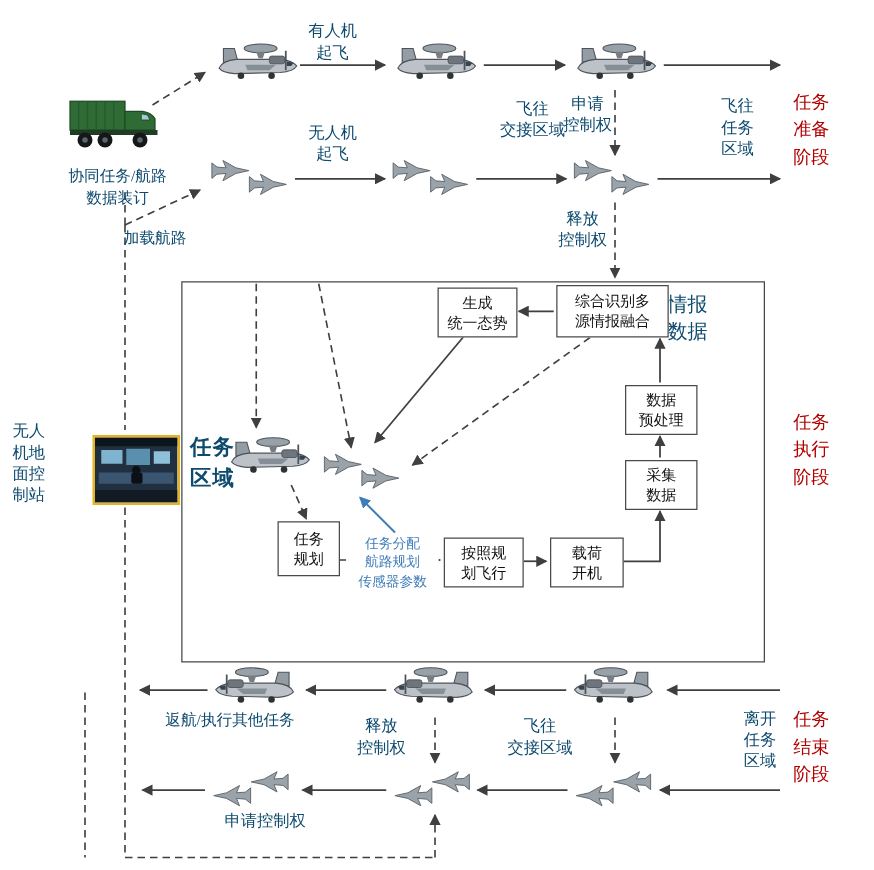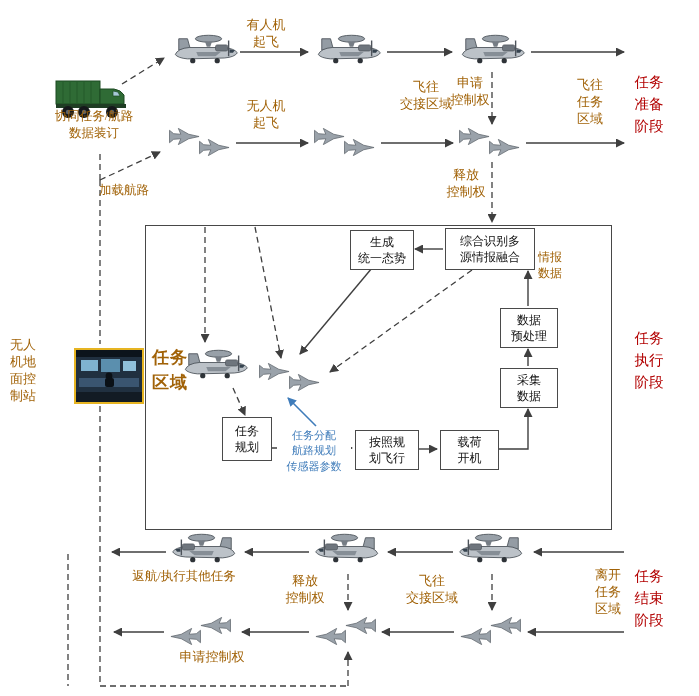--- a/index.html
+++ b/index.html
@@ -14,21 +14,21 @@
   }
   .lines{position:absolute;left:0;top:0;z-index:2;}
   .sl{stroke:var(--line-col);stroke-width:1.4;fill:none;}
   .dl{stroke:var(--line-col);stroke-width:1.3;fill:none;stroke-dasharray:6 4;}
   .bl{stroke:var(--note-blue);stroke-width:1.6;fill:none;}
   .mk{fill:var(--line-col);}
   .mkb{fill:var(--note-blue);}
   .area{position:absolute;left:145px;top:225px;width:465px;height:303px;
     border:1.5px solid #474747;z-index:1;background:transparent;}
   .lbl{position:absolute;z-index:3;font-size:13px;line-height:1.32;text-align:center;
-    white-space:pre-line;color:#a16207;}
+    white-space:pre-line;color:#0c4a6e;}
   .sm{font-size:12.5px;}
   .red{color:var(--phase-red);font-size:14.5px;line-height:1.5;}
   .big{font-size:17px;font-weight:bold;line-height:1.45;letter-spacing:1px;}
   .blue{color:var(--note-blue);font-size:11px;line-height:1.4;background:#fff;}
   .bx{position:absolute;z-index:3;border:1px solid #4a4a4a;background:#fff;
     display:flex;align-items:center;justify-content:center;text-align:center;
     white-space:pre-line;font-size:12px;line-height:1.35;}
   .icon{position:absolute;z-index:3;}
   .icon svg{display:block;}
   .flip svg{transform:scaleX(-1);}
@@ -237,21 +237,21 @@
   <div class="icon photo" style="left:74px;top:348px">
     <svg width="66" height="52">
         <use href="#sym-gcs"></use>
       </svg>
   </div>
 
   <div class="lbl" style="left:242px;top:16px;width:48px">有人机
 起飞</div>
   <div class="lbl" style="left:242px;top:97px;width:48px">无人机
 起飞</div>
-  <div class="lbl sm" style="left:36px;top:108px;width:116px">协同任务/航路
+  <div class="lbl sm" style="left:36px;top:133px;width:116px">协同任务/航路
 数据装订</div>
   <div class="lbl sm" style="left:96px;top:182px;width:56px">加载航路</div>
   <div class="lbl" style="left:396px;top:78px;width:60px">飞往
 交接区域</div>
   <div class="lbl" style="left:446px;top:74px;width:48px">申请
 控制权</div>
   <div class="lbl" style="left:568px;top:76px;width:44px">飞往
 任务
 区域</div>
   <div class="lbl" style="left:442px;top:166px;width:48px">释放
@@ -262,21 +262,21 @@
 阶段</div>
   <div class="lbl red" style="left:633px;top:328px;width:32px">任务
 执行
 阶段</div>
   <div class="lbl red" style="left:633px;top:566px;width:32px">任务
 结束
 阶段</div>
 
   <div class="lbl big" style="left:149px;top:346px;width:42px">任务
 区域</div>
-  <div class="lbl" style="left:533px;top:250px;width:34px;font-size:12px">情报
+  <div class="lbl" style="left:533px;top:234px;width:34px;font-size:16px">情报
 数据</div>
   <div class="lbl blue" style="left:277px;top:428px;width:74px">任务分配
 航路规划
 传感器参数</div>
   <div class="lbl" style="left:5px;top:336px;width:36px">无人
 机地
 面控
 制站</div>
 
   <div class="lbl sm" style="left:122px;top:568px;width:124px">返航/执行其他任务</div>

